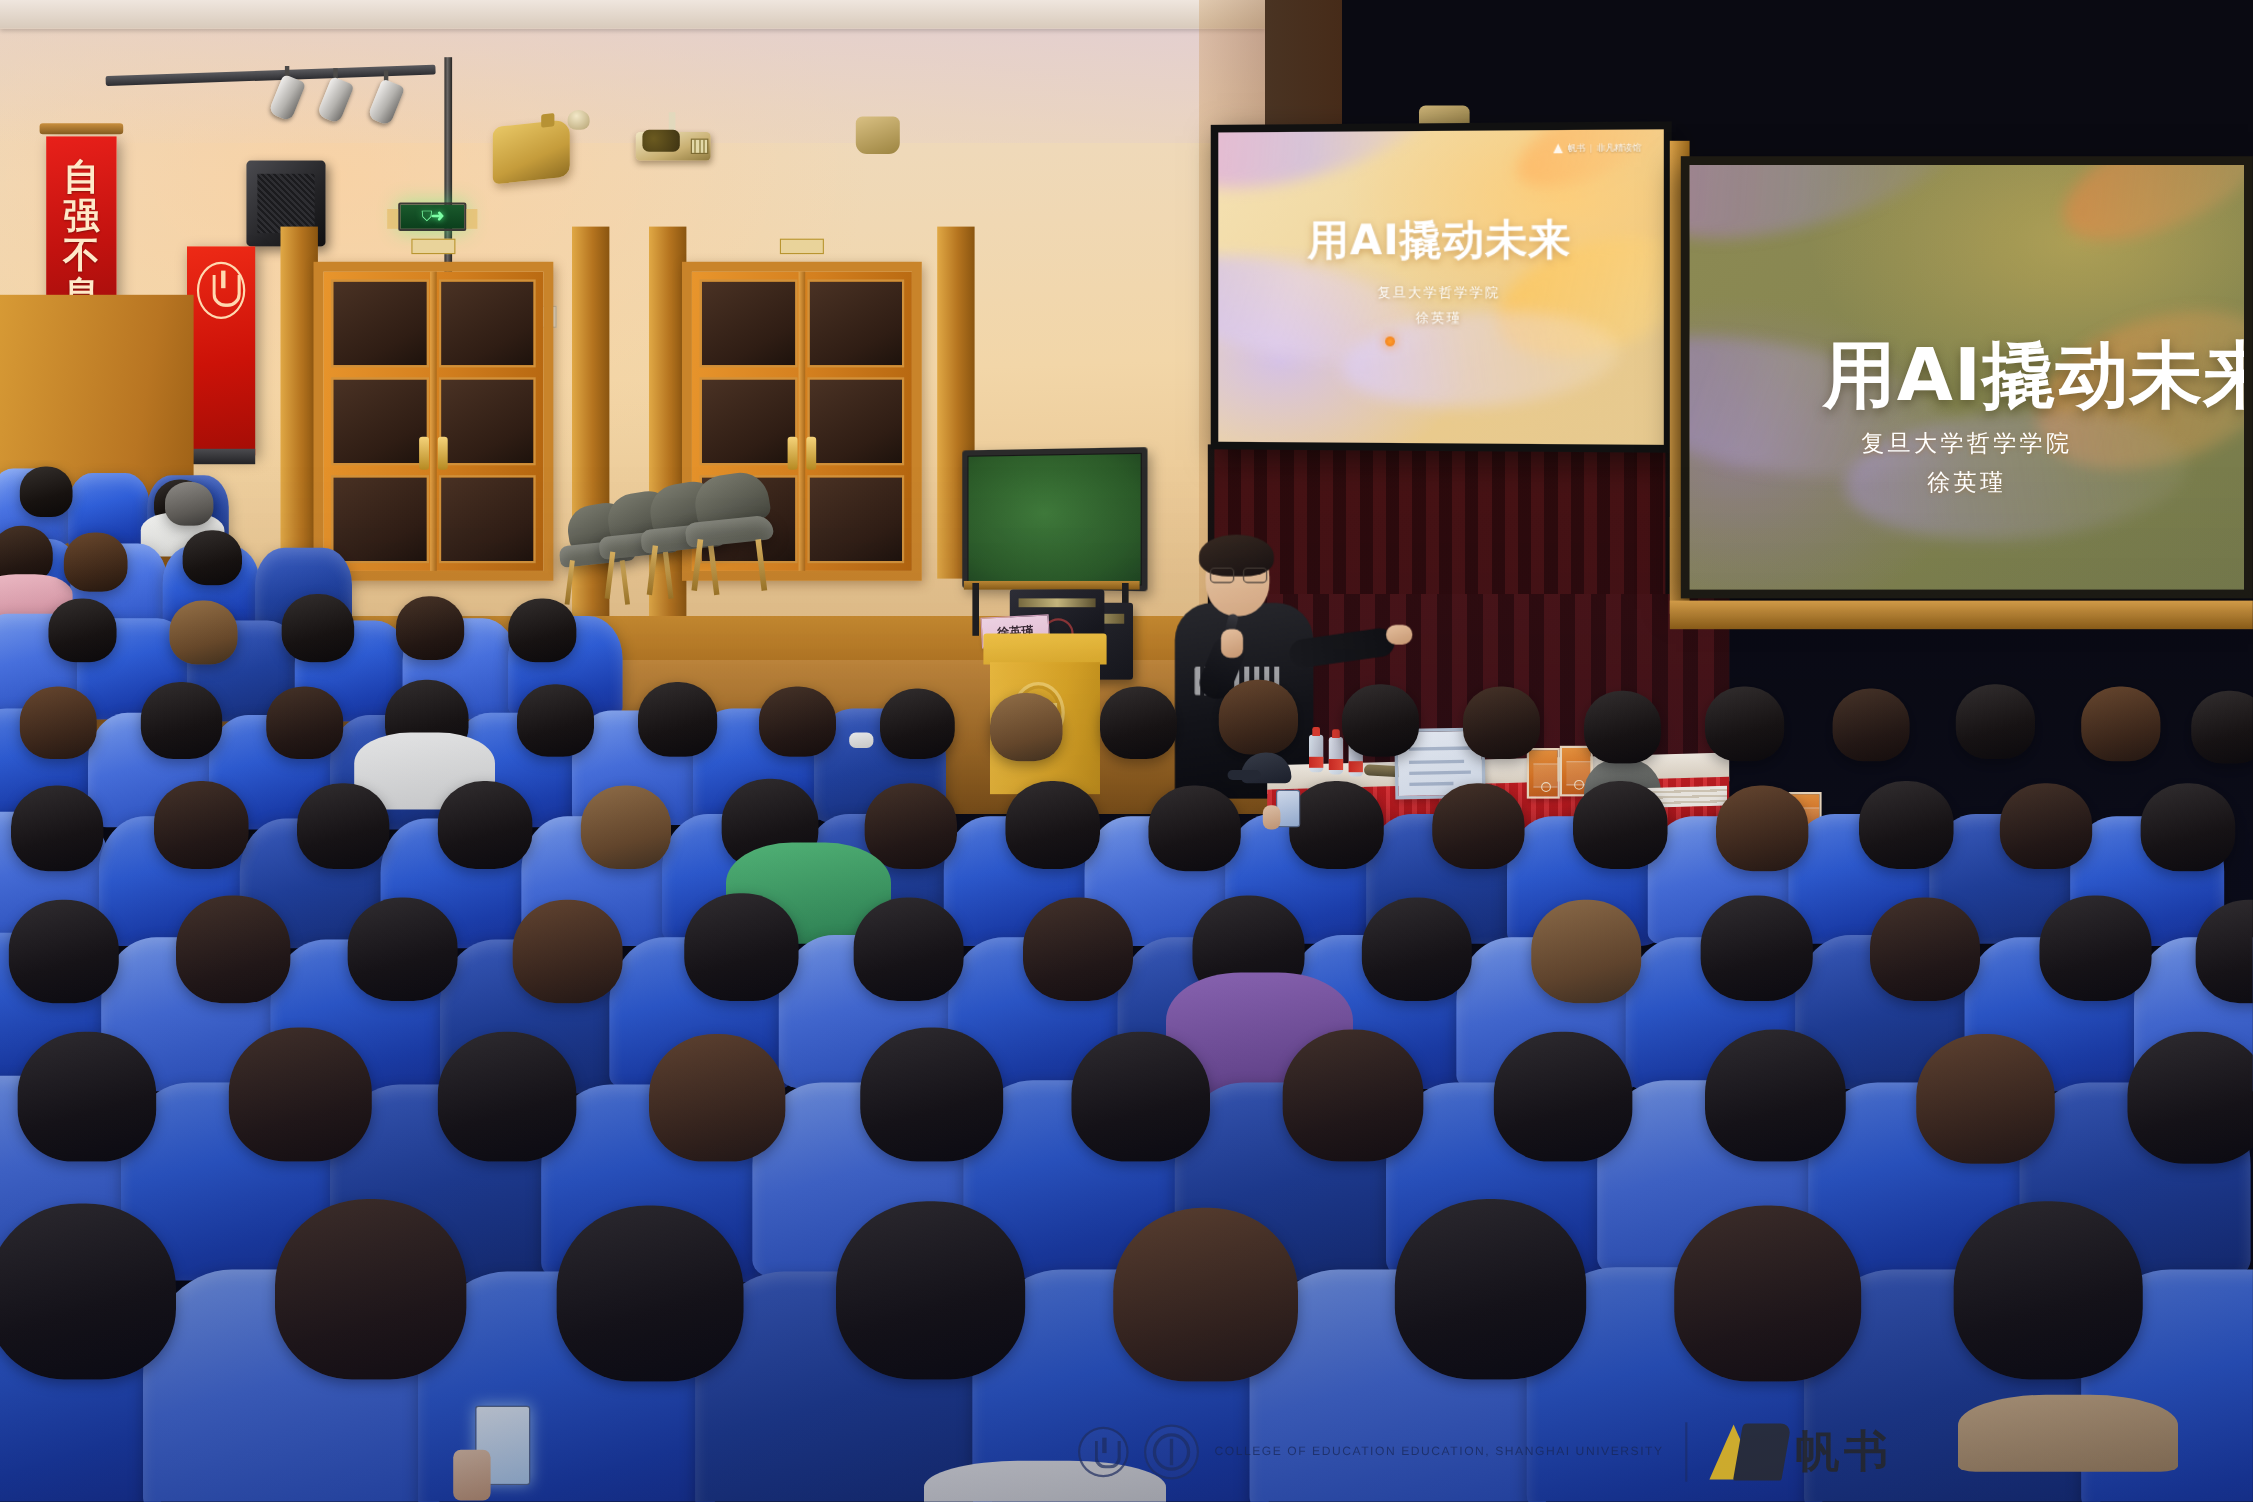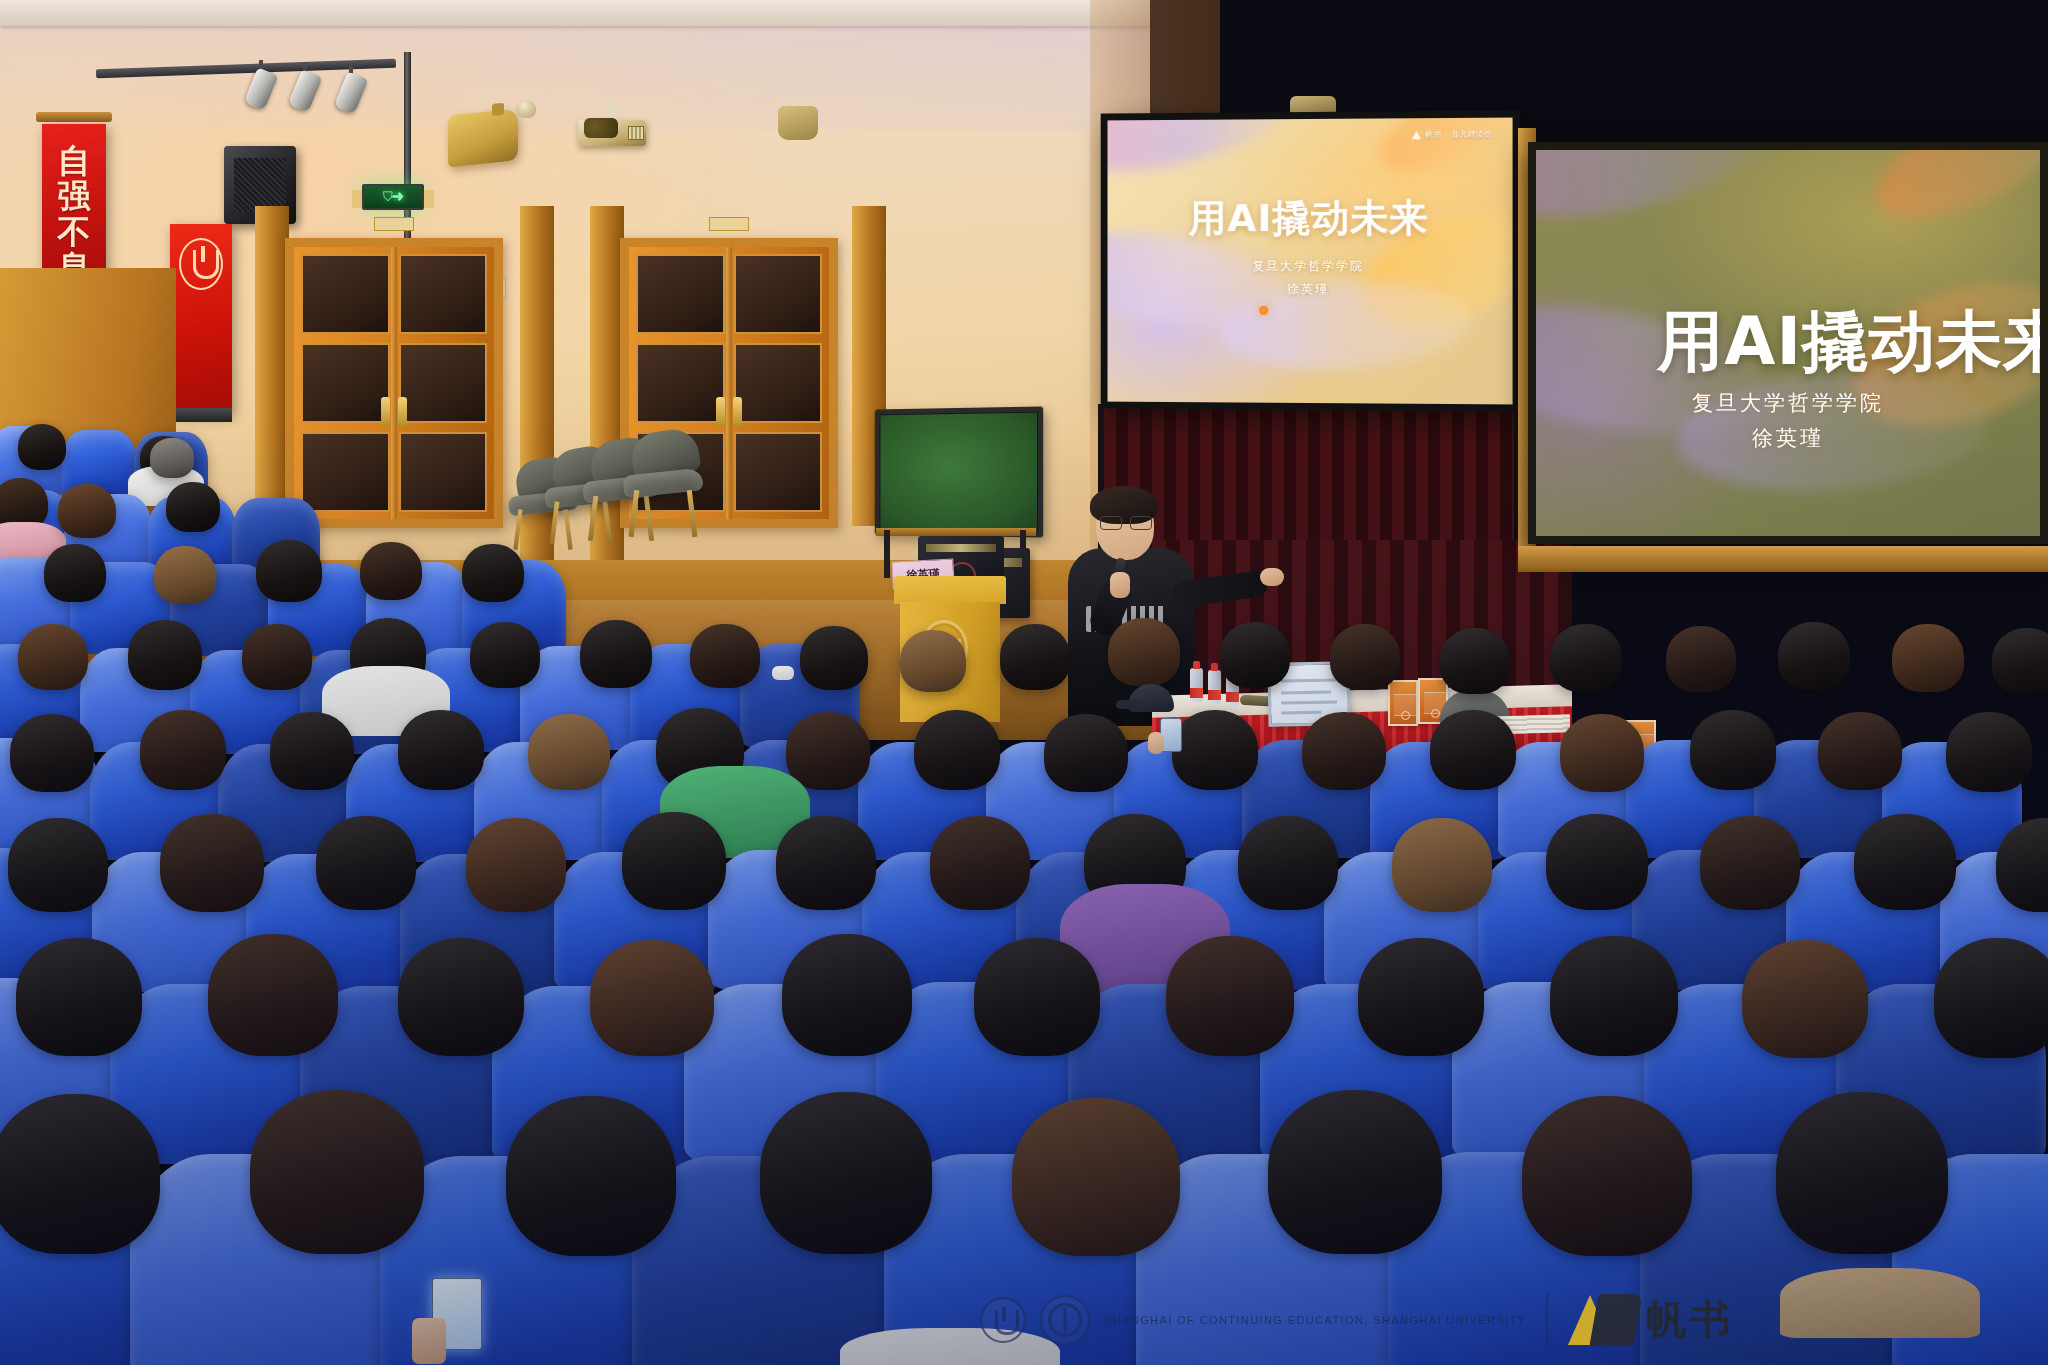--- a/index.html
+++ b/index.html
@@ -1168,21 +1168,21 @@
     <div class="hand-up" style="left:412px; top:900px; width:34px; height:46px;"></div>
 
     <div class="shoulder sh-white" style="left:840px;  top:910px; width:220px; height:60px;"></div>
     <div class="shoulder sh-tan" style="left:1780px; top:850px; width:200px; height:70px;"></div>
   </div>
 
   <div class="watermark">
     <div class="wm-seal"></div>
     <div class="wm-seal2"></div>
     <div class="wm-text">
-      <div class="wm-en">SHANGHAI OF CONTINUING EDUCATION, SHANGHAI UNIVERSITY</div>
+      <div class="wm-en">COLLEGE OF EDUCATION EDUCATION, SHANGHAI UNIVERSITY</div>
     </div>
     <div class="wm-divider"></div>
     <div class="wm-fan">
       <div class="tri"></div>
       <div class="sail"></div>
       <div class="fanshu">帆书</div>
     </div>
   </div>
 
 </div>

